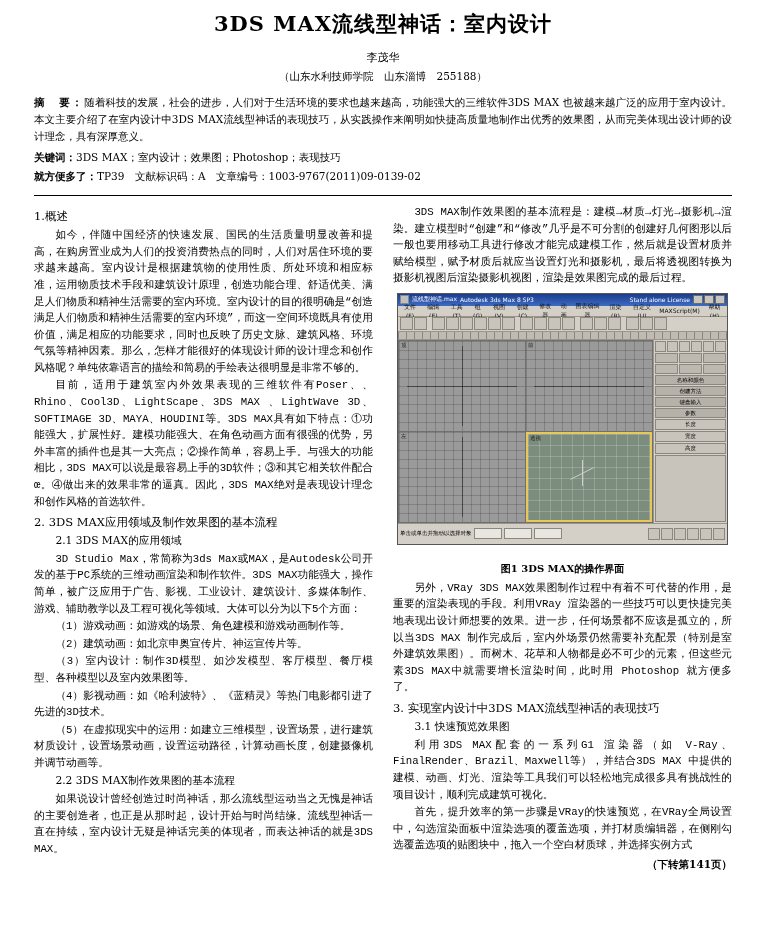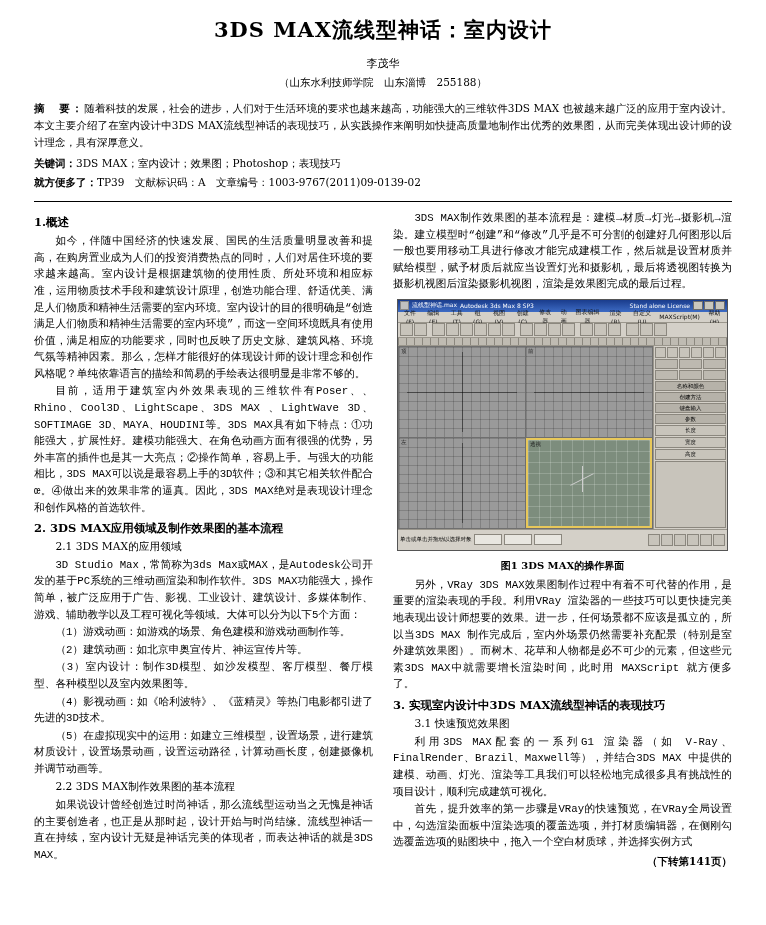--- a/index.html
+++ b/index.html
@@ -12,21 +12,21 @@
     height: 925px;
     font-family: "DejaVu Serif", "Liberation Serif", serif;
     color: #000;
     position: relative;
     overflow: hidden;
   }
   .page {
     width: 766px;
     height: 925px;
     box-sizing: border-box;
-    padding: 10px 34px 10px 34px;
+    padding: 4px 34px 10px 34px;
     position: relative;
     border-radius: 23px;
   }
   .title {
     text-align: center;
     font-size: 21px;
     font-weight: bold;
     letter-spacing: 1px;
     margin: 6px 0 12px 0;
     font-family: "DejaVu Serif", "Liberation Serif", serif;
@@ -76,40 +76,40 @@
   p.body {
     font-size: 10.7px;
     line-height: 1.55;
     text-align: justify;
     margin: 0 0 1px 0;
     text-indent: 2em;
     font-family: Liberation Mono, monospace;
   }
   h2.sec {
     font-size: 11.5px;
-    font-weight: bold;
+    font-weight: normal;
     margin: 4px 0 2px 0;
     line-height: 1.5;
     text-align: justify;
   }
   h3.sub {
     font-size: 10.7px;
     font-weight: normal;
     margin: 2px 0 1px 0;
     text-indent: 2em;
     line-height: 1.55;
   }
   .figwrap {
     margin: 6px 0 4px 0;
     text-align: center;
   }
   .figcap {
     font-size: 10px;
     text-align: center;
-    margin-top: 8px;
+    margin-top: 17px;
     font-weight: bold;
   }
   .tail {
     text-align: right;
     font-size: 10.5px;
     margin-top: 4px;
     font-weight: bold;
   }
 
   
@@ -444,21 +444,21 @@
               <span></span>
               <span></span>
               <span></span>
             </span>
           </div>
 
         </div>
         <div class="figcap">图1 3DS MAX的操作界面</div>
       </div>
 
-      <p class="body">另外，VRay 3DS MAX效果图制作过程中有着不可代替的作用，是重要的渲染表现的手段。利用VRay 渲染器的一些技巧可以更快捷完美地表现出设计师想要的效果。进一步，任何场景都不应该是孤立的，所以当3DS MAX 制作完成后，室内外场景仍然需要补充配景（特别是室外建筑效果图）。而树木、花草和人物都是必不可少的元素，但这些元素3DS MAX中就需要增长渲染时间，此时用 MAXScript 就方便多了。</p>
+      <p class="body">另外，VRay 3DS MAX效果图制作过程中有着不可代替的作用，是重要的渲染表现的手段。利用VRay 渲染器的一些技巧可以更快捷完美地表现出设计师想要的效果。进一步，任何场景都不应该是孤立的，所以当3DS MAX 制作完成后，室内外场景仍然需要补充配景（特别是室外建筑效果图）。而树木、花草和人物都是必不可少的元素，但这些元素3DS MAX中就需要增长渲染时间，此时用 Photoshop 就方便多了。</p>
       <h2 class="sec">3. 实现室内设计中3DS MAX流线型神话的表现技巧</h2>
       <h3 class="sub">3.1 快速预览效果图</h3>
       <p class="body">利用3DS MAX配套的一系列G1 渲染器（如 V-Ray、FinalRender、Brazil、Maxwell等），并结合3DS MAX 中提供的建模、动画、灯光、渲染等工具我们可以轻松地完成很多具有挑战性的项目设计，顺利完成建筑可视化。</p>
       <p class="body">首先，提升效率的第一步骤是VRay的快速预览，在VRay全局设置中，勾选渲染面板中渲染选项的覆盖选项，并打材质编辑器，在侧刚勾选覆盖选项的贴图块中，拖入一个空白材质球，并选择实例方式</p>
 
       <div class="tail">（下转第141页）</div>
     </div>
 
   </div>
 </div>

